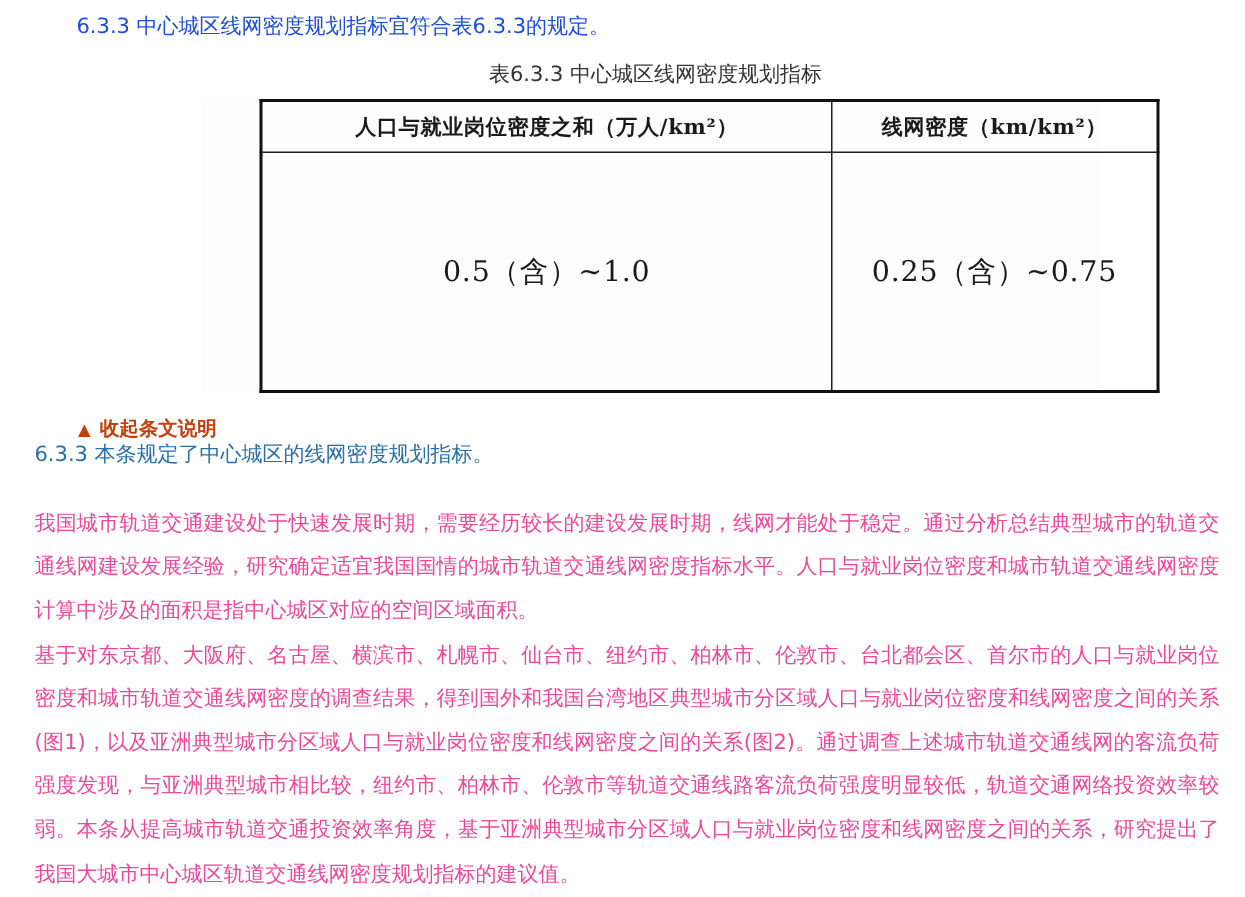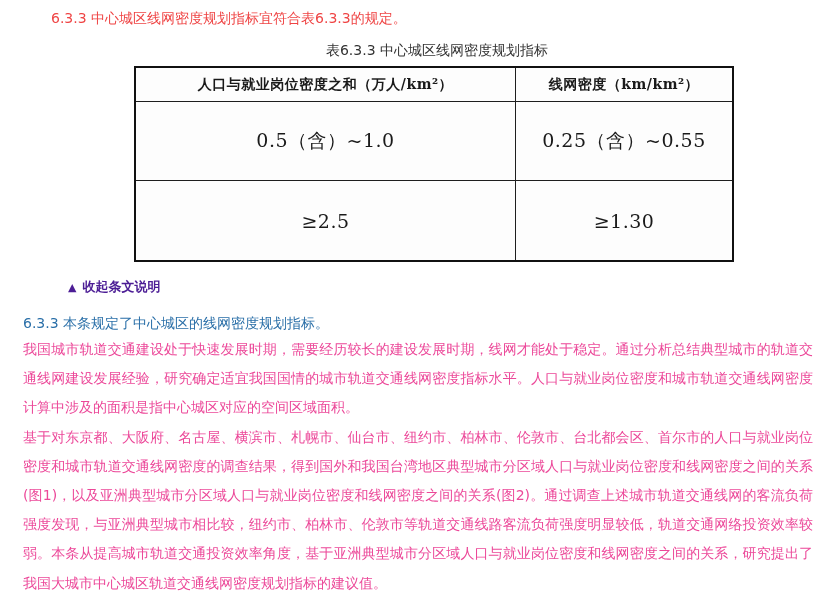--- a/index.html
+++ b/index.html
@@ -12,21 +12,21 @@
       height: 598px;
       position: relative;
       overflow: hidden;
       font-family: "DejaVu Sans", "Liberation Sans", sans-serif;
     }
     .clause-line {
       position: absolute;
       left: 51px;
       top: 7px;
       font-size: 14px;
-      color: #ef4444;
+      color: #1d4ed8;
       line-height: 22px;
       white-space: nowrap;
     }
     .table-caption {
       position: absolute;
       left: 0;
       width: 874px;
       top: 39px;
       text-align: center;
       font-size: 14px;
@@ -58,44 +58,45 @@
       height: 31px;
       letter-spacing: 0.5px;
     }
     table.spec-table th {
       font-weight: bold;
       font-size: 14px;
       height: 33px;
     }
     table.spec-table {
       border: 2.5px solid #111111;
+      margin-left: 39px;
     }
     .col-left { width: 372px; }
     .col-right { width: 212px; }
 
     .collapse-toggle {
       position: absolute;
-      left: 68px;
+      left: 52px;
       top: 277px;
       font-size: 13px;
       font-weight: bold;
-      color: #4c1d95;
+      color: #c2410c;
       line-height: 20px;
       cursor: pointer;
       white-space: nowrap;
     }
     .collapse-toggle .tri {
       display: inline-block;
       font-size: 11px;
       margin-right: 6px;
     }
     .explain-heading {
       position: absolute;
       left: 23px;
-      top: 312px;
+      top: 292px;
       font-size: 14px;
       color: #2a6fa8;
       line-height: 22px;
       white-space: nowrap;
       text-align: right;
     }
     .explain-body {
       position: absolute;
       left: 23px;
       top: 335px;
@@ -121,25 +122,21 @@
   <table class="spec-table">
     <thead>
       <tr>
         <th class="col-left">人口与就业岗位密度之和（万人/km²）</th>
         <th class="col-right">线网密度（km/km²）</th>
       </tr>
     </thead>
     <tbody>
       <tr>
         <td>0.5（含）~1.0</td>
-        <td>0.25（含）~0.55</td>
-      </tr>
-      <tr>
-        <td>≥2.5</td>
-        <td>≥1.30</td>
+        <td>0.25（含）~0.75</td>
       </tr>
     </tbody>
   </table>
 </div>
 
 <div class="collapse-toggle">
   <span class="tri">▲</span><span>收起条文说明</span>
 </div>
 
 <div class="explain-heading">6.3.3 本条规定了中心城区的线网密度规划指标。</div>

